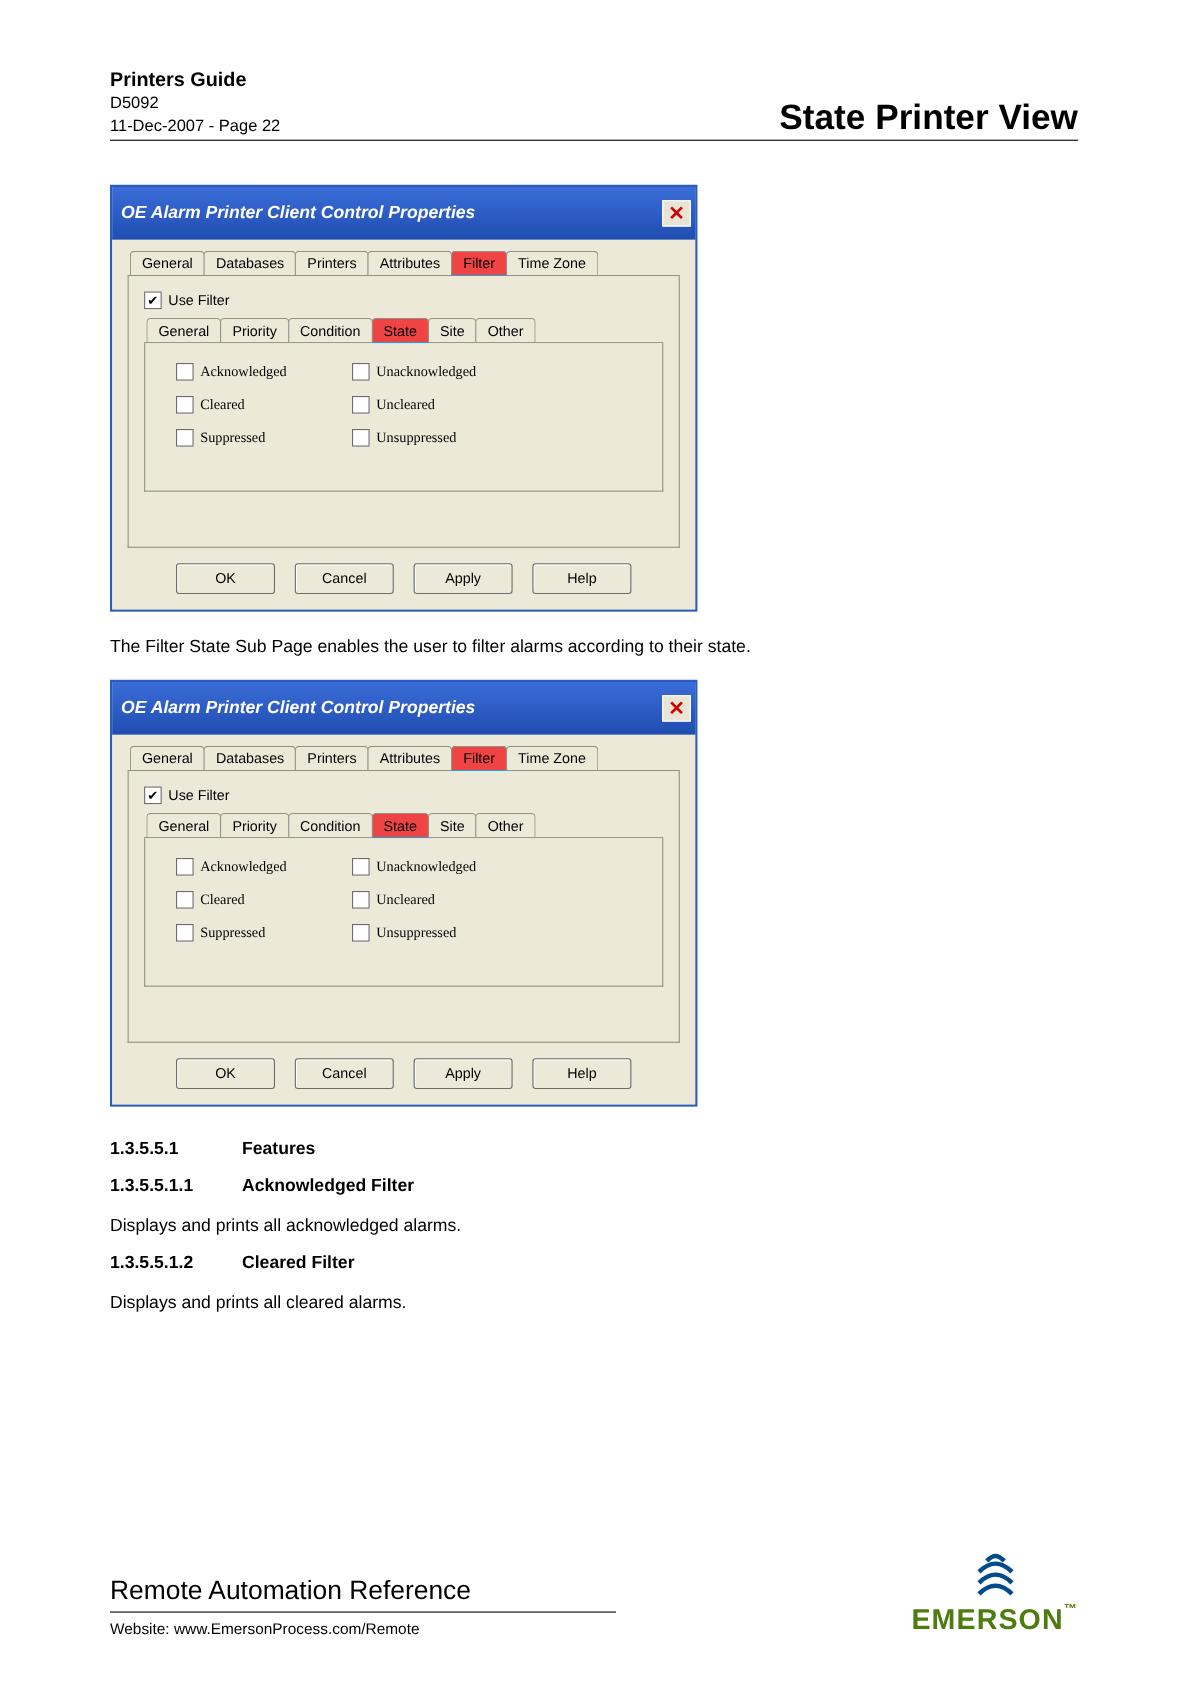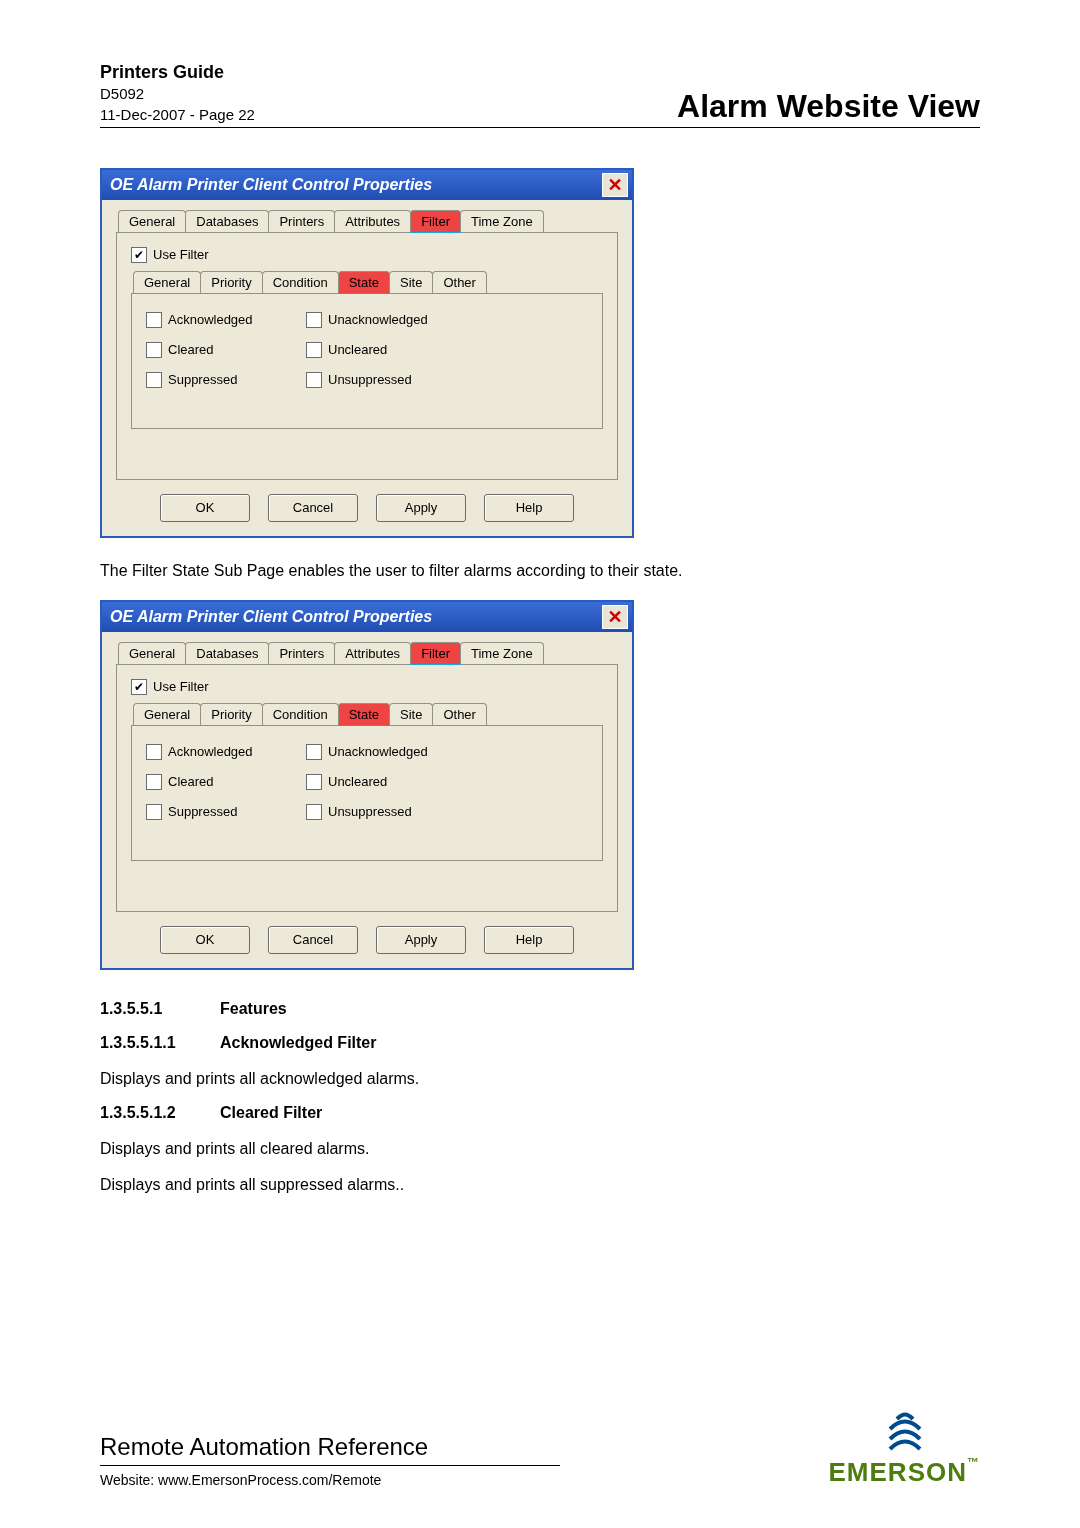--- a/index.html
+++ b/index.html
@@ -45,21 +45,21 @@
     margin-top: 40px;
     width: 530px;
     border: 2px solid #2a5bbf;
     background: #ece9d8;
     font-family: Tahoma, Arial, sans-serif;
     font-size: 13px;
     color: #000;
   }
   .titlebar {
     background: linear-gradient(#3b6dd8, #1f4db0);
-    height: 30px;
+    height: 48px;
     display: flex;
     align-items: center;
     justify-content: space-between;
     padding: 0 4px 0 8px;
     color: #fff;
     font-weight: bold;
     font-style: italic;
     font-size: 16px;
   }
   .close-x {
@@ -127,22 +127,23 @@
     font-size: 12px;
     line-height: 1;
     color: #000;
   }
   .inner-tabs {
     margin-top: 6px;
   }
   .inner-panel {
     border: 1px solid #919186;
     border-top: none;
-    padding: 18px 14px 40px 14px;
-    background: #ece9d8;
+    padding: 18px 14px 40px 28px;
+    background: #ece9d8;
+    font-family: Liberation Serif, serif;
   }
   .state-grid {
     display: grid;
     grid-template-columns: 160px 200px;
     row-gap: 14px;
   }
   .state-item {
     display: flex;
     align-items: center;
   }
@@ -229,21 +230,21 @@
 <body>
 
 <div class="page">
 
   <div class="header">
     <div class="header-left">
       <div class="ref-guide">Printers Guide</div>
       <div class="doc-id">D5092</div>
       <div class="date-page">11-Dec-2007 - Page 22</div>
     </div>
-    <div class="section-title">Alarm Website View</div>
+    <div class="section-title">State Printer View</div>
   </div>
 
   <div class="dialog">
     <div class="titlebar">
       <span>OE Alarm Printer Client Control Properties</span>
       <span class="close-x">✕</span>
     </div>
     <div class="dialog-body">
       <div class="tabrow">
         <div class="tab">General</div>
@@ -386,21 +387,20 @@
       <span>Acknowledged Filter</span>
     </div>
     <div class="feature-desc">Displays and prints all acknowledged alarms.</div>
 
     <div class="feature-head">
       <span class="feature-num">1.3.5.5.1.2</span>
       <span>Cleared Filter</span>
     </div>
     <div class="feature-desc">Displays and prints all cleared alarms.</div>
 
-    <div class="feature-desc">Displays and prints all suppressed alarms..</div>
 
   </div>
 
   <div class="footer">
     <div class="footer-company">Remote Automation Reference</div>
     <div class="footer-line"></div>
     <div class="footer-website">Website:  www.EmersonProcess.com/Remote</div>
 
     <div class="emerson-logo">
       <div class="emerson-helix">

